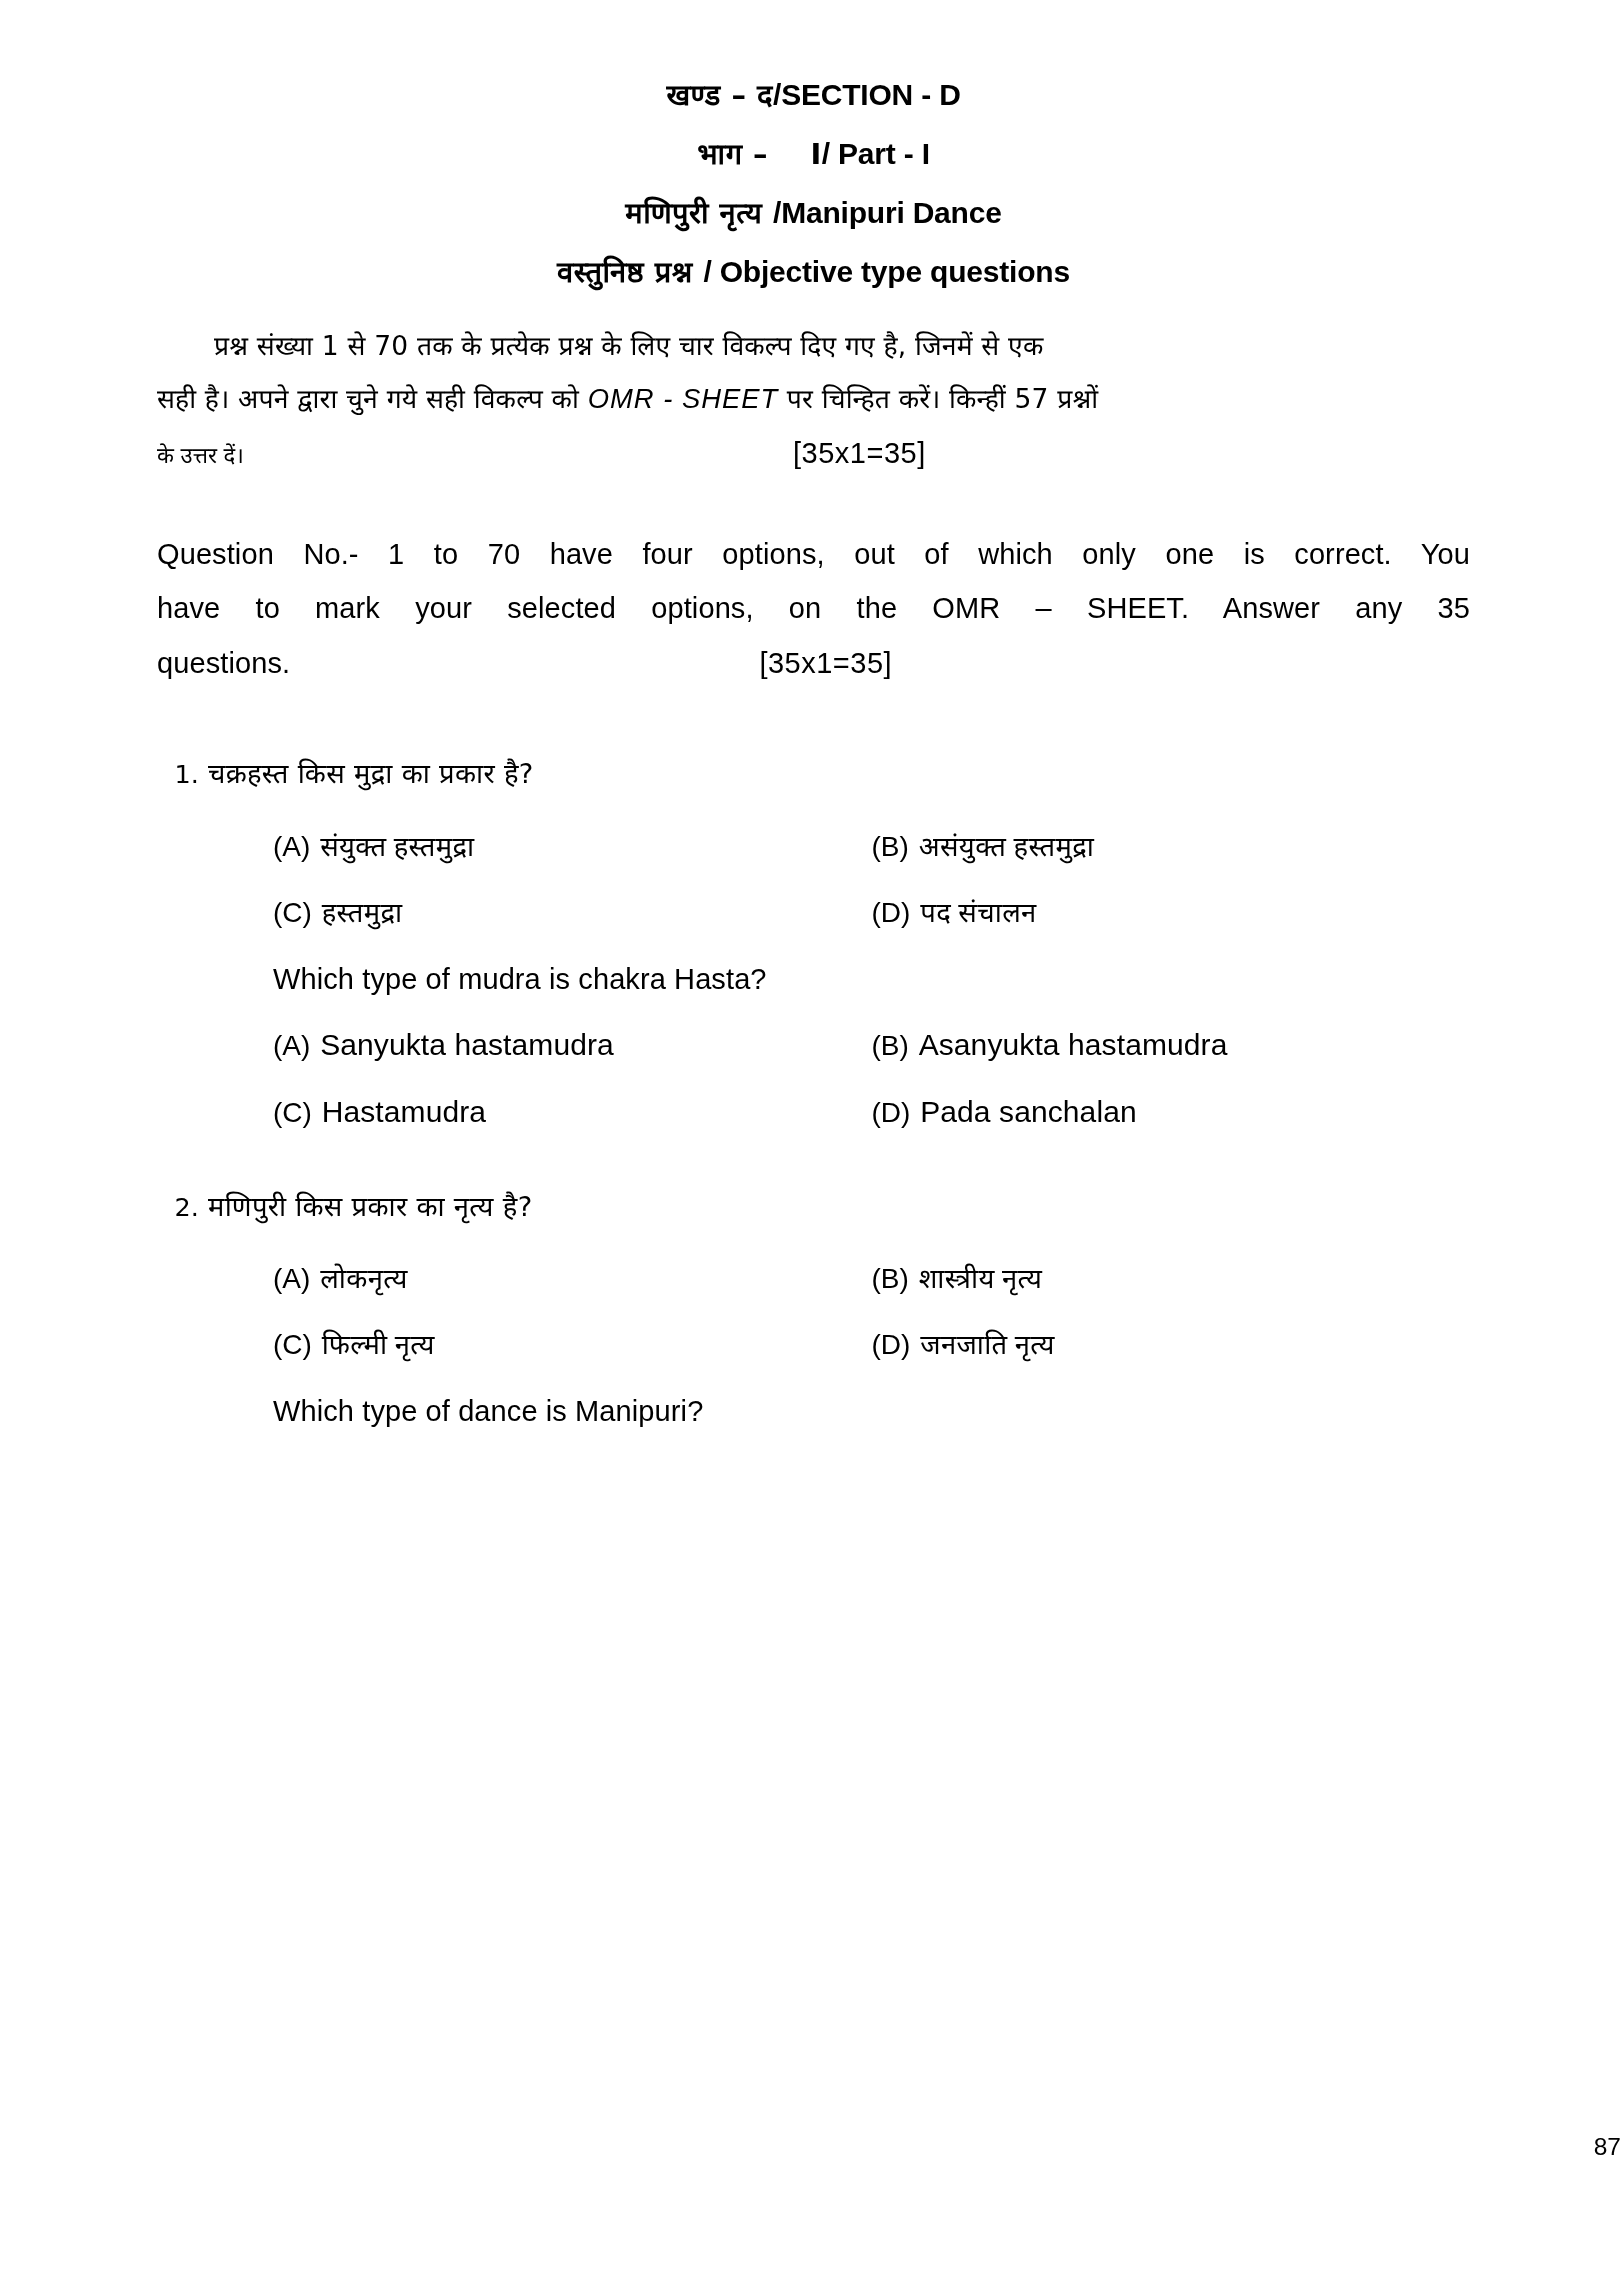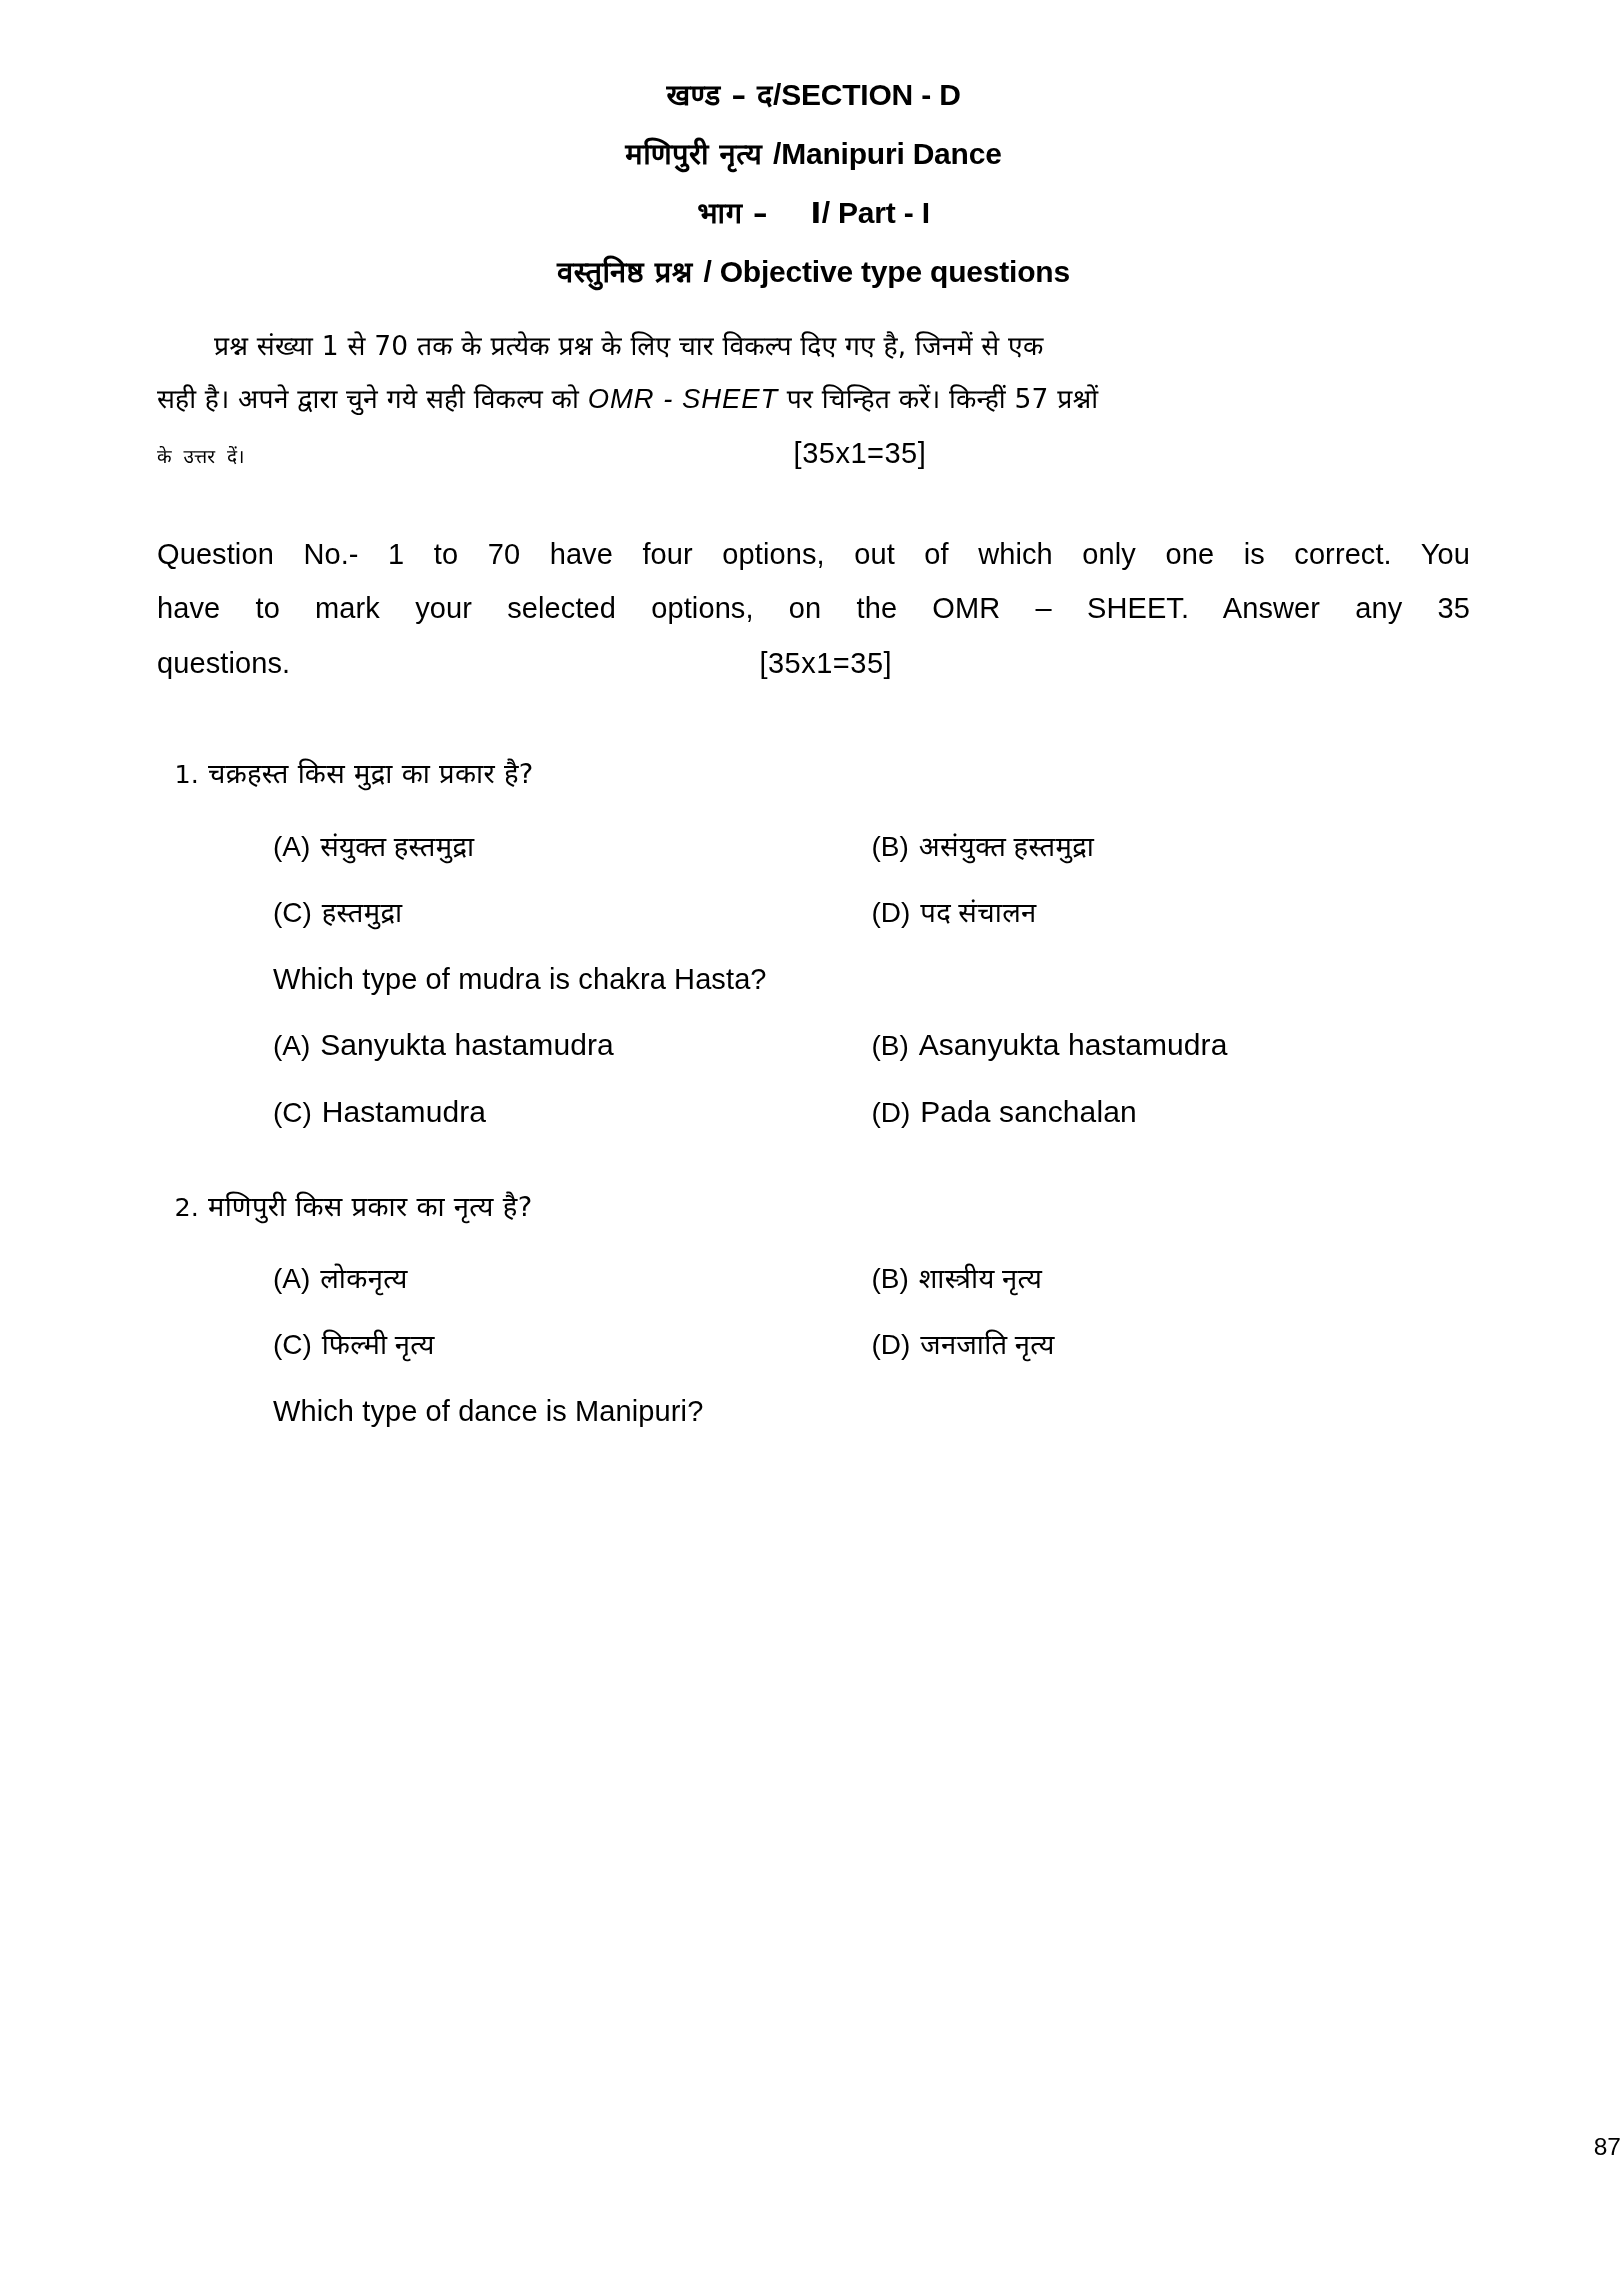--- a/index.html
+++ b/index.html
@@ -73,22 +73,22 @@
     font-size: 27.4px;
     letter-spacing: 1px;
     font-style: italic;
   }
   .marks-row {
     display: flex;
     justify-content: flex-start;
     align-items: baseline;
   }
   .marks-row .tail {
-    font-family: Liberation Mono, monospace;
-    font-size: 19px;
+    font-family: Liberation Sans, sans-serif;
+    font-size: 22px;
   }
   .marks-hi {
     margin-left: 549px;
     font-family: "Liberation Sans", sans-serif;
     font-size: 29px;
     letter-spacing: 0.5px;
   }
 
   .instr-en {
     font-family: "Liberation Sans", sans-serif;
@@ -192,23 +192,23 @@
 <body>
 
 <div class="page">
 
   <div class="content">
 
     <div class="header-block">
 
       <div class="header-line h-section"><span class="hi">खण्ड – द</span><span class="en">/</span><span class="en">SECTION - D</span></div>
 
+      <div class="header-line h-part"><span class="hi">भाग –    I</span><span class="en">/</span><span class="en"> Part - I</span></div>
+
       <div class="header-line h-subject"><span class="hi">मणिपुरी नृत्य </span><span class="en">/</span><span class="en">Manipuri Dance</span></div>
-
-      <div class="header-line h-part"><span class="hi">भाग –    I</span><span class="en">/</span><span class="en"> Part - I</span></div>
 
       <div class="header-line h-objective"><span class="hi">वस्तुनिष्ठ प्रश्न </span><span class="en">/</span><span class="en"> Objective type questions</span></div>
 
     </div>
 
     <div class="instr-hi">
       <span class="first-line">प्रश्न संख्या 1 से 70 तक के प्रत्येक प्रश्न के लिए चार विकल्प दिए गए है, जिनमें से एक</span>
       <span class="line"><span>सही है। अपने द्वारा चुने गये सही विकल्प को </span><span class="en-inline">OMR - SHEET</span><span> पर चिन्हित करें। किन्हीं 57 प्रश्नों</span></span>
       <span class="marks-row">
         <span class="tail">के उत्तर दें।</span>

